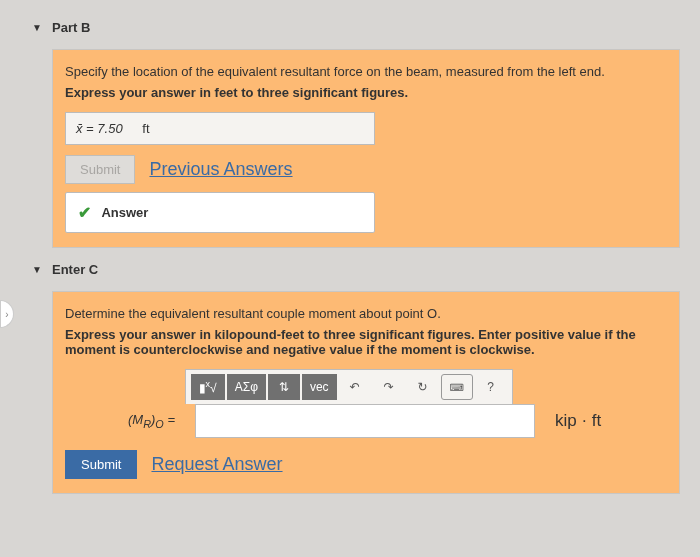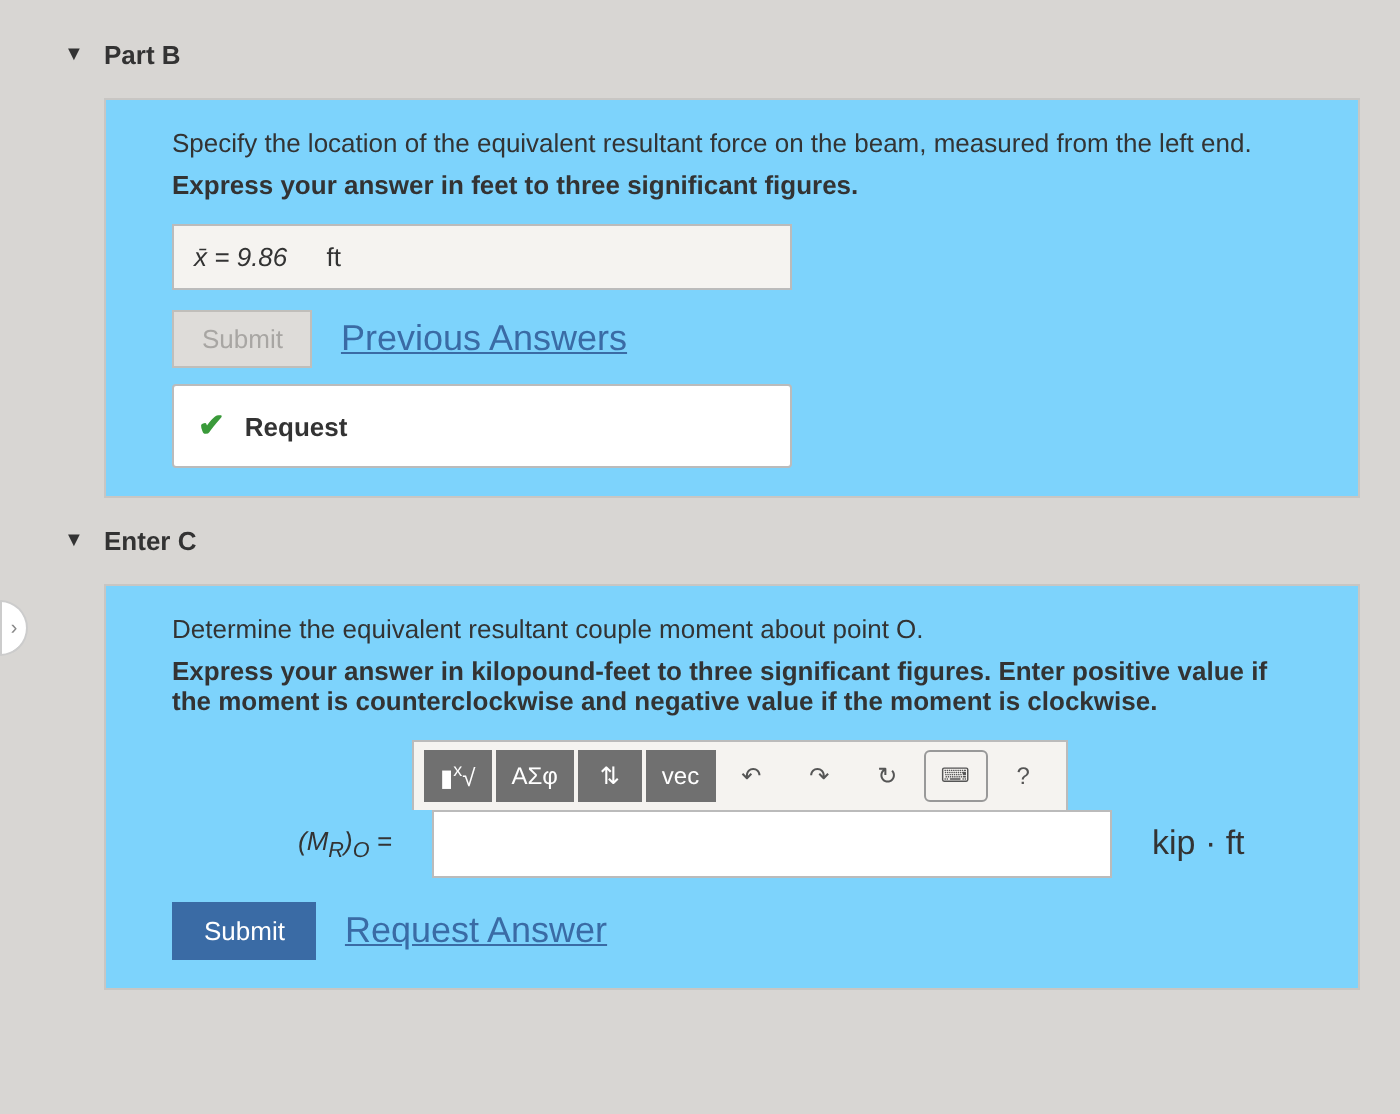--- a/index.html
+++ b/index.html
@@ -22,23 +22,23 @@
       font-weight: bold;
       margin: 8px 0 14px 0;
     }
     .caret {
       position: absolute;
       left: 32px;
       font-size: 10px;
       cursor: pointer;
     }
     .panel {
-      background: #7dd3fc;
+      background: #fdba74;
       border: 1px solid #c8c6c3;
-      padding: 14px 33px;
+      padding: 14px 12px;
       margin-bottom: 14px;
     }
     .instr { margin-bottom: 6px; }
     .instr-bold { font-weight: bold; margin-bottom: 12px; }
     .answer-box {
       background: #f5f3f0;
       border: 1px solid #bbb;
       padding: 8px 10px;
       width: 310px;
       font-style: italic;
@@ -161,30 +161,30 @@
   <div class="part-header">
     <span class="caret">▼</span>
     <span>Part B</span>
   </div>
 
   <div class="panel">
     <div class="instr">Specify the location of the equivalent resultant force on the beam, measured from the left end.</div>
     <div class="instr-bold">Express your answer in feet to three significant figures.</div>
     <div class="answer-box">
       <span class="var">x̄ =</span>
-      <span>9.86</span>
+      <span>7.50</span>
       <span class="unit">ft</span>
     </div>
     <div class="btn-row">
       <button class="btn-submit-disabled">Submit</button>
       <span class="link-text">Previous Answers</span>
     </div>
     <div class="correct-box">
       <span class="check-icon">✔</span>
-      <span>Request</span>
+      <span>Answer</span>
     </div>
   </div>
 
   <div class="part-header">
     <span class="caret">▼</span>
     <span>Enter C</span>
   </div>
 
   <div class="panel">
     <div class="instr">Determine the equivalent resultant couple moment about point O.</div>

